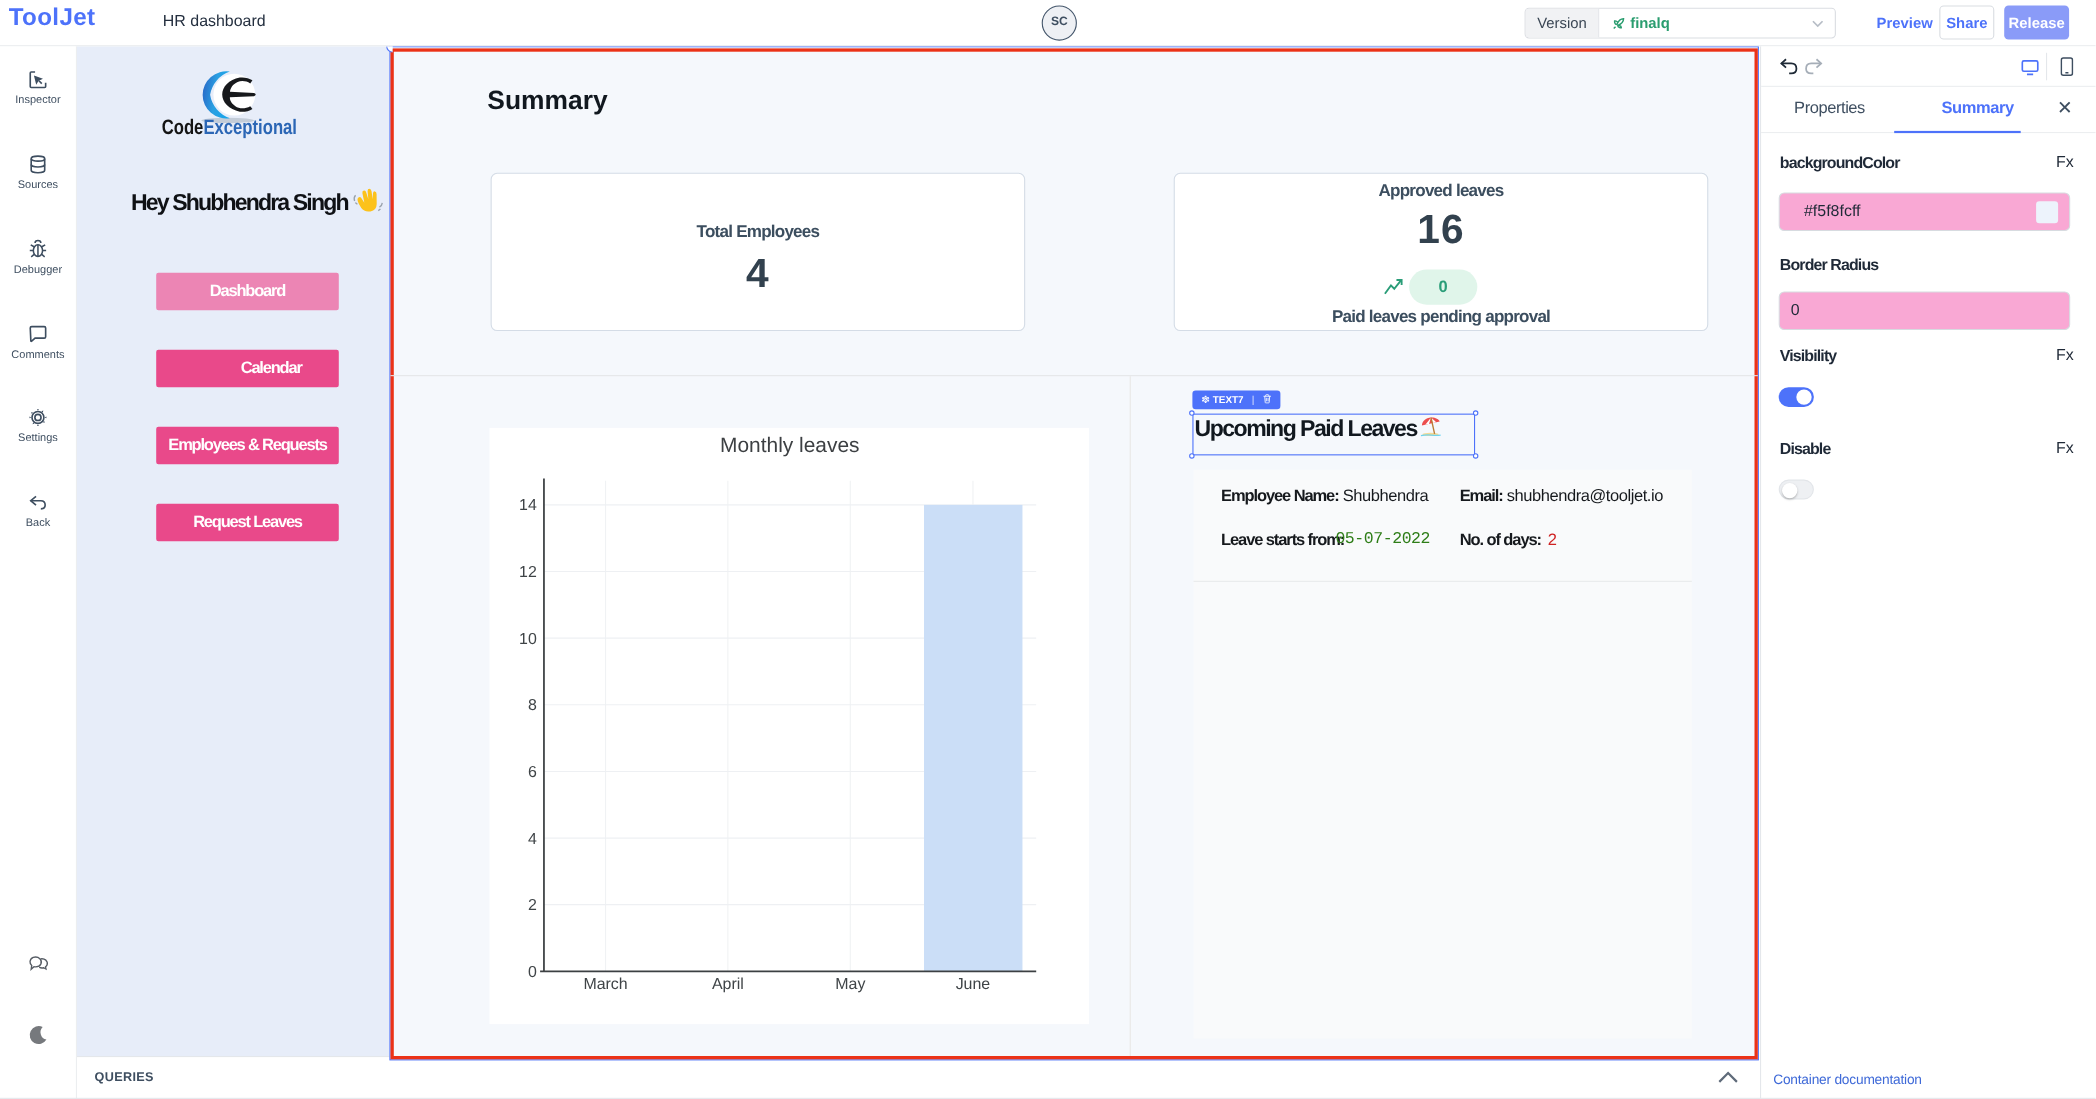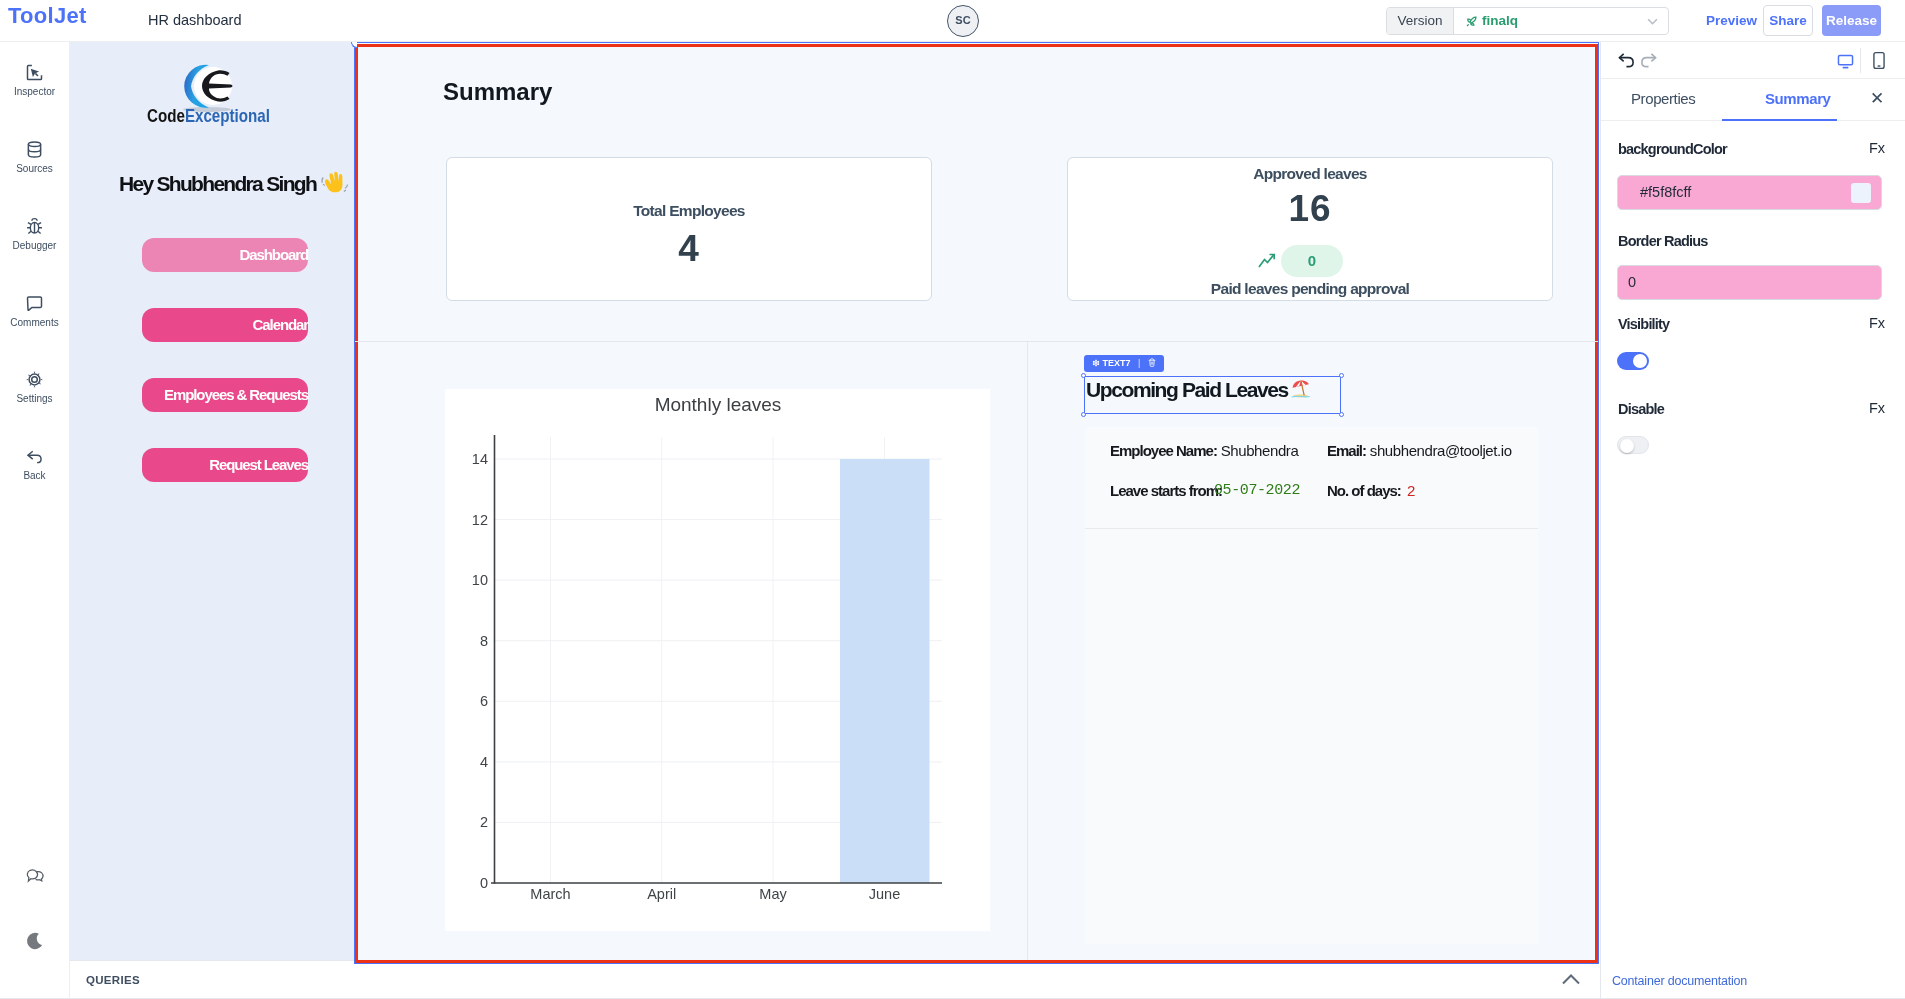--- a/index.html
+++ b/index.html
@@ -19,21 +19,21 @@
 #releasebtn { position:absolute; left:1822px; top:5px; width:59px; height:31px; background:#8a9bf8; border-radius:4px; color:#fff; font-size:13.5px; font-weight:600; text-align:center; line-height:31px; }
 
 
 #lefttool { position:absolute; left:0; top:42px; width:70px; height:957px; background:#fff; border-right:1px solid #eceef0; z-index:25; }
 .toolitem { position:absolute; left:0; width:69px; text-align:center; color:#3e4e60; }
 .toolitem svg { display:block; margin:0 auto; }
 .toolitem .lbl { font-size:10px; margin-top:3px; }
 
 
 #appside { position:absolute; left:70px; top:42px; width:284px; height:918px; background:#e7edf9; }
-.navbtn { position:absolute; left:72px; width:166px; height:34px; border-radius:12px; color:#fff; font-size:15px; font-weight:bold; text-align:right; line-height:34px; letter-spacing:-1.1px; white-space:nowrap; }
+.navbtn { position:absolute; left:72px; width:166px; height:34px; border-radius:2px; color:#fff; font-size:15px; font-weight:bold; text-align:center; line-height:34px; letter-spacing:-1.1px; white-space:nowrap;margin-top:10px; }
 #heytext { position:absolute; left:49px; top:126px; width:300px; font-size:21px; font-weight:bold; color:#0f1115; white-space:nowrap; letter-spacing:-1.7px; }
 
 
 #canvas { position:absolute; left:354px; top:42px; width:1245px; height:922px; background:#f5f8fc; border:1px solid #4d72fa; z-index:22; }
 #canvasred { position:absolute; left:0px; top:1px; width:1243px; height:919px; border:3px solid #eb3217; }
 #summary { position:absolute; left:88px; top:35px; font-size:24px; font-weight:bold; color:#11181f; }
 .card { position:absolute; background:#fff; border:1px solid #d4dce6; border-radius:6px; }
 #card1 { left:91px; top:114px; width:486px; height:144px; }
 #card2 { left:712px; top:114px; width:486px; height:144px; }
 .cardtitle { position:absolute; width:100%; font-size:15.5px; font-weight:bold; letter-spacing:-0.7px; color:#3c4e5f; text-align:center; }

